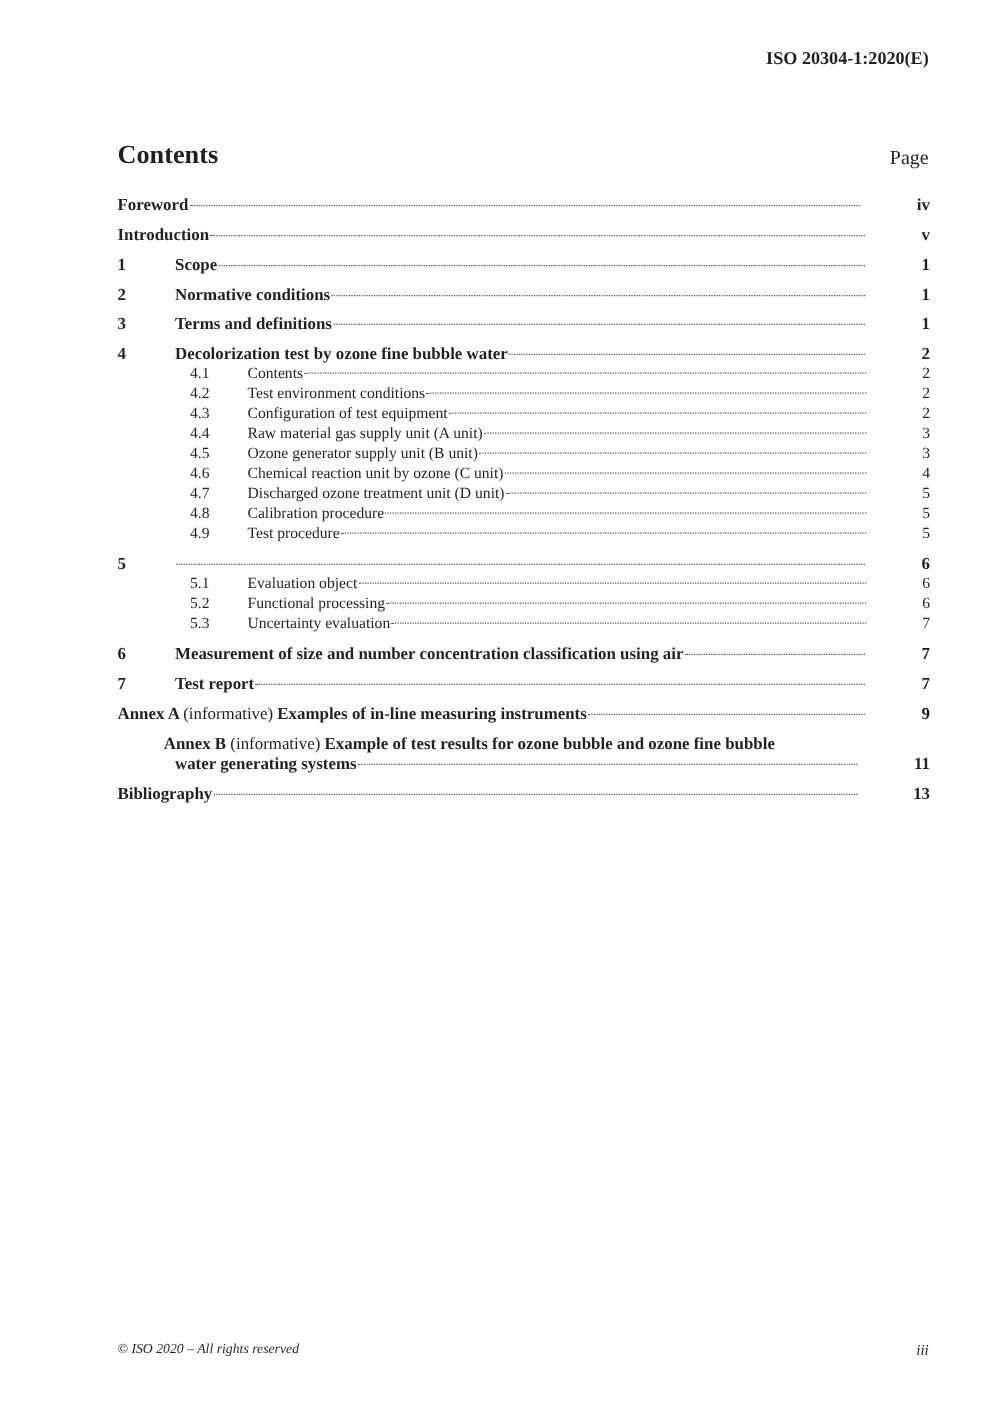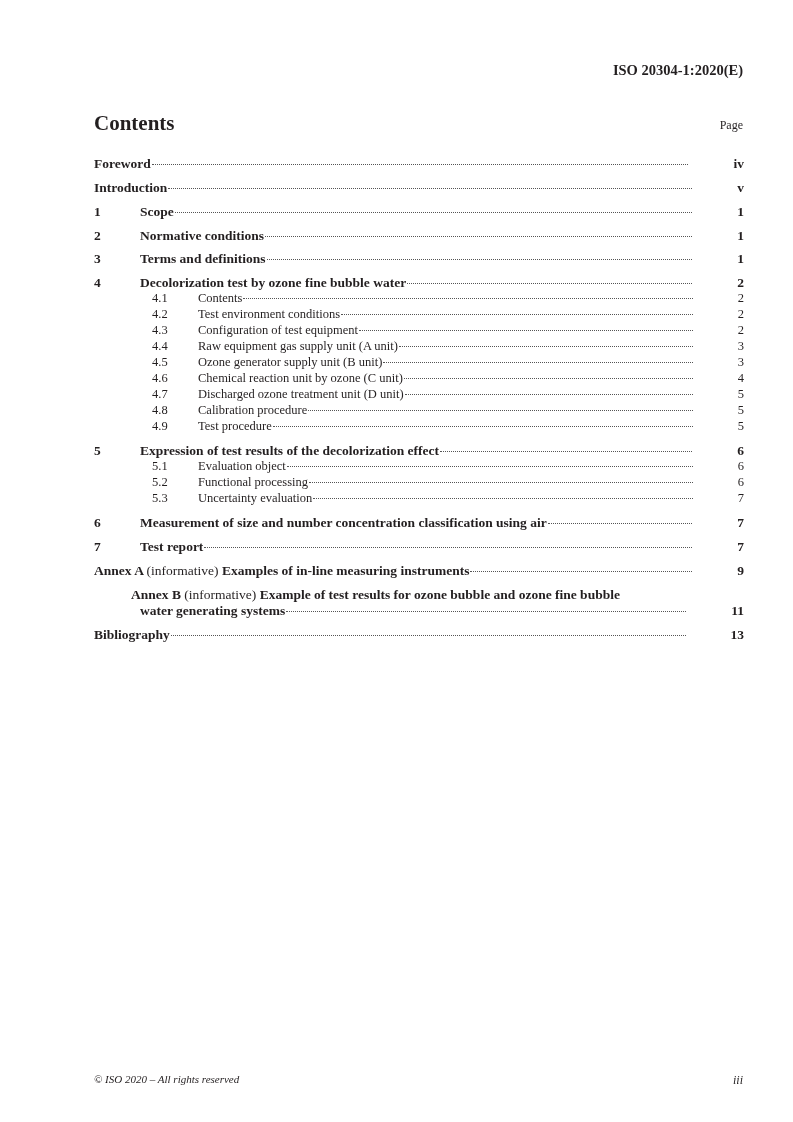--- a/index.html
+++ b/index.html
@@ -1,20 +1,20 @@
 <!DOCTYPE html>
 <html><head>
 <meta charset="utf-8">
 <style>
   html, body { margin: 0; padding: 0; background: #ffffff; }
   body { width: 793px; height: 1122px; position: relative; overflow: hidden;
          font-family: "Liberation Serif", "DejaVu Serif", serif; color: #231f20; }
-  .doc-id { position: absolute; right: 50px; top: 62px; font-weight: bold; font-size: 14.5px; }
+  .doc-id { position: absolute; right: 50px; top: 39px; font-weight: bold; font-size: 14.5px; }
   .contents-title { position: absolute; left: 94px; top: 111px; font-weight: bold; font-size: 21px; }
-  .page-label { position: absolute; right: 50px; top: 118px; font-size: 12px; text-align: right; }
+  .page-label { position: absolute; right: 50px; top: 118px; font-size: 16px; text-align: right; }
   .toc { position: absolute; left: 94px; top: 0; width: 650px; }
   .toc-row { position: absolute; left: 0; width: 650px; display: flex; align-items: baseline; white-space: nowrap; }
   .toc-row.l1 { font-weight: bold; font-size: 13.5px; }
   .toc-row.l2 { font-size: 12.5px; }
   .num1 { width: 46px; flex: none; }
   .num2 { width: 46px; flex: none; margin-left: 58px; }
   .title { flex: none; }
   .title .norm { font-weight: normal; }
   .leader { flex: 1 1 auto; border-bottom: 1px dotted #555; margin: 0 1px; transform: translateY(-3px); min-width: 4px; }
   .pg { flex: none; padding-left: 44px; }
@@ -84,21 +84,21 @@
     <span class="pg">2</span>
   </div>
   <div class="toc-row l2" style="top:323px">
     <span class="num2">4.3</span>
     <span class="title">Configuration of test equipment</span>
     <span class="leader"></span>
     <span class="pg">2</span>
   </div>
   <div class="toc-row l2" style="top:339px">
     <span class="num2">4.4</span>
-    <span class="title">Raw equipment gas supply unit (A unit)</span>
+    <span class="title">Raw material gas supply unit (A unit)</span>
     <span class="leader"></span>
     <span class="pg">3</span>
   </div>
   <div class="toc-row l2" style="top:355px">
     <span class="num2">4.5</span>
     <span class="title">Ozone generator supply unit (B unit)</span>
     <span class="leader"></span>
     <span class="pg">3</span>
   </div>
   <div class="toc-row l2" style="top:371px">
@@ -121,21 +121,20 @@
   </div>
   <div class="toc-row l2" style="top:419px">
     <span class="num2">4.9</span>
     <span class="title">Test procedure</span>
     <span class="leader"></span>
     <span class="pg">5</span>
   </div>
 
   <div class="toc-row l1" style="top:443px">
     <span class="num1">5</span>
-    <span class="title">Expression of test results of the decolorization effect</span>
     <span class="leader"></span>
     <span class="pg">6</span>
   </div>
   <div class="toc-row l2" style="top:459px">
     <span class="num2">5.1</span>
     <span class="title">Evaluation object</span>
     <span class="leader"></span>
     <span class="pg">6</span>
   </div>
   <div class="toc-row l2" style="top:475px">

